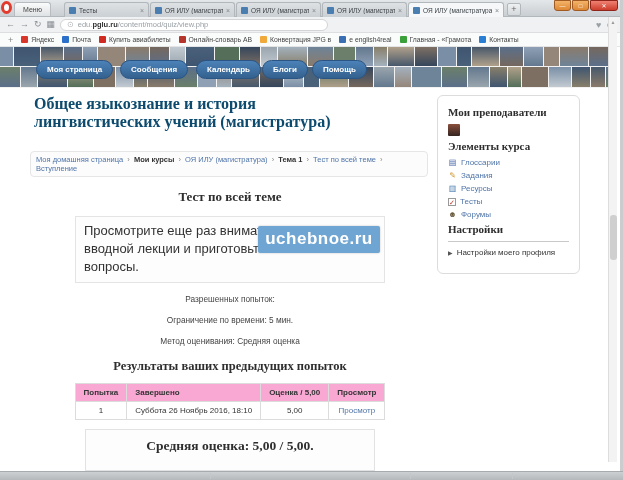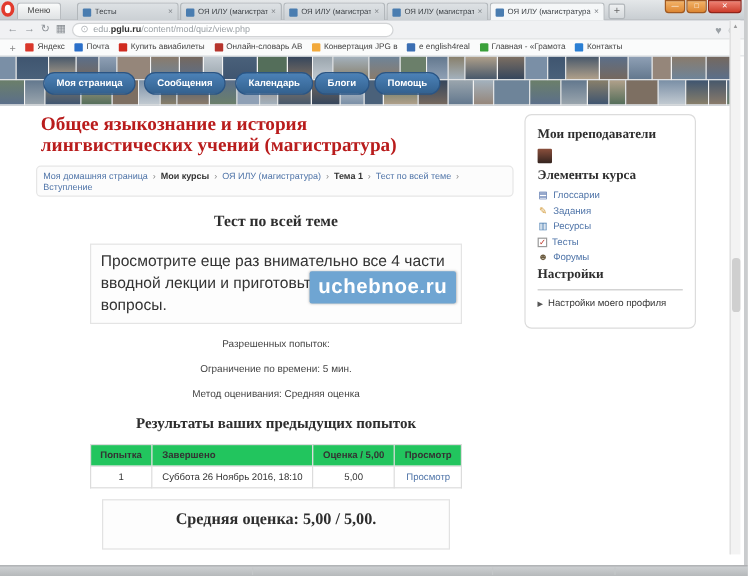--- a/index.html
+++ b/index.html
@@ -38,34 +38,34 @@
   .bm .fav { width:7px; height:7px; border-radius:1px; background:#888; flex:none; }
   .bm-add { color:#888; font-size:9px; }
 
   
   .pagearea { position:absolute; left:0; top:47px; width:611px; height:424px; background:#fff; overflow:hidden; }
   .collage { position:relative; height:41px; overflow:hidden; line-height:0; background:#9aa5ad; }
   .collage .tile { display:inline-block; height:20px; border-right:1px solid #f2f2f2; border-bottom:1px solid #f2f2f2; }
   .navbtn { position:absolute; top:13px; height:19px; line-height:18px; padding:0 10px; border-radius:10px; background:linear-gradient(#4c82b8,#33618f); border:1px solid #2a5585; color:#fff; font-size:8px; font-weight:bold; }
 
   .serif { font-family:"Liberation Serif","DejaVu Serif",serif; }
-  h1.course { margin:7px 0 0 34px; width:400px; font-family:"Liberation Serif","DejaVu Serif",serif; font-size:16px; line-height:18px; color:#b91c1c; }
-  .breadcrumb { margin:7px 0 0 30px; width:398px; background:#fcfcfc; border:1px solid #e6e6e6; border-radius:4px; padding:3px 5px; font-size:7.5px; color:#333; }
+  h1.course { margin:7px 0 0 34px; width:400px; font-family:"Liberation Serif","DejaVu Serif",serif; font-size:16px; line-height:18px; color:#0c4a6e; }
+  .breadcrumb { margin:20px 0 0 30px; width:398px; background:#fcfcfc; border:1px solid #e6e6e6; border-radius:4px; padding:3px 5px; font-size:7.5px; color:#333; }
   .breadcrumb .lnk { color:#4f74a8; }
   .breadcrumb .str { font-weight:bold; color:#333; }
   .breadcrumb .sep { color:#888; margin:0 2px; }
 
   .col { position:relative; margin-left:30px; width:400px; text-align:center; }
   h2.quiz { margin-top:12px; font-size:13px; color:#2e2e2e; }
   .introbox { margin:11px auto 0; width:310px; border:1px solid #e4e4e4; background:#fdfdfd; padding:5px 8px; text-align:left; font-size:13px; line-height:1.4; color:#333; }
   .infoline { margin-top:11px; font-size:8.3px; color:#444; }
   h2.results { margin-top:13px; font-size:12.5px; color:#2e2e2e; }
   table.attempts { margin:9px auto 0; border-collapse:collapse; font-size:8px; color:#333; }
   table.attempts th, table.attempts td { border:1px solid #dcdcdc; padding:4px 8px; }
-  table.attempts th { background:#22c55e; font-weight:bold; }
+  table.attempts th { background:#f9a8d4; font-weight:bold; }
   table.attempts .left { text-align:left; }
   table.attempts td { text-align:center; }
   table.attempts a, .link { color:#4f74a8; text-decoration:none; }
   .avgbox { margin:9px auto 0; width:290px; height:42px; border:1px solid #e2e2e2; background:#fdfdfd; padding-top:8px; font-size:13.5px; font-weight:bold; color:#2e2e2e; }
   button.retake { display:block; margin:10px auto 0; font-family:"Liberation Sans",sans-serif; font-size:8px; color:#222; padding:2px 7px; background:linear-gradient(#f6f6f6,#dcdcdc); border:1px solid #8a8a8a; border-radius:2px; outline:1px dotted #777; outline-offset:-3px; }
   .pgfooter { margin-top:17px; text-align:center; font-size:8px; color:#555; width:430px; }
 
   .watermark { position:absolute; left:258px; top:179px; width:122px; height:27px; border-radius:2px; color:#fff; font-size:17px; font-weight:bold; text-align:center; line-height:26px; letter-spacing:0.5px; box-shadow:0 0 2px rgba(0,0,0,.25); }
 
   

